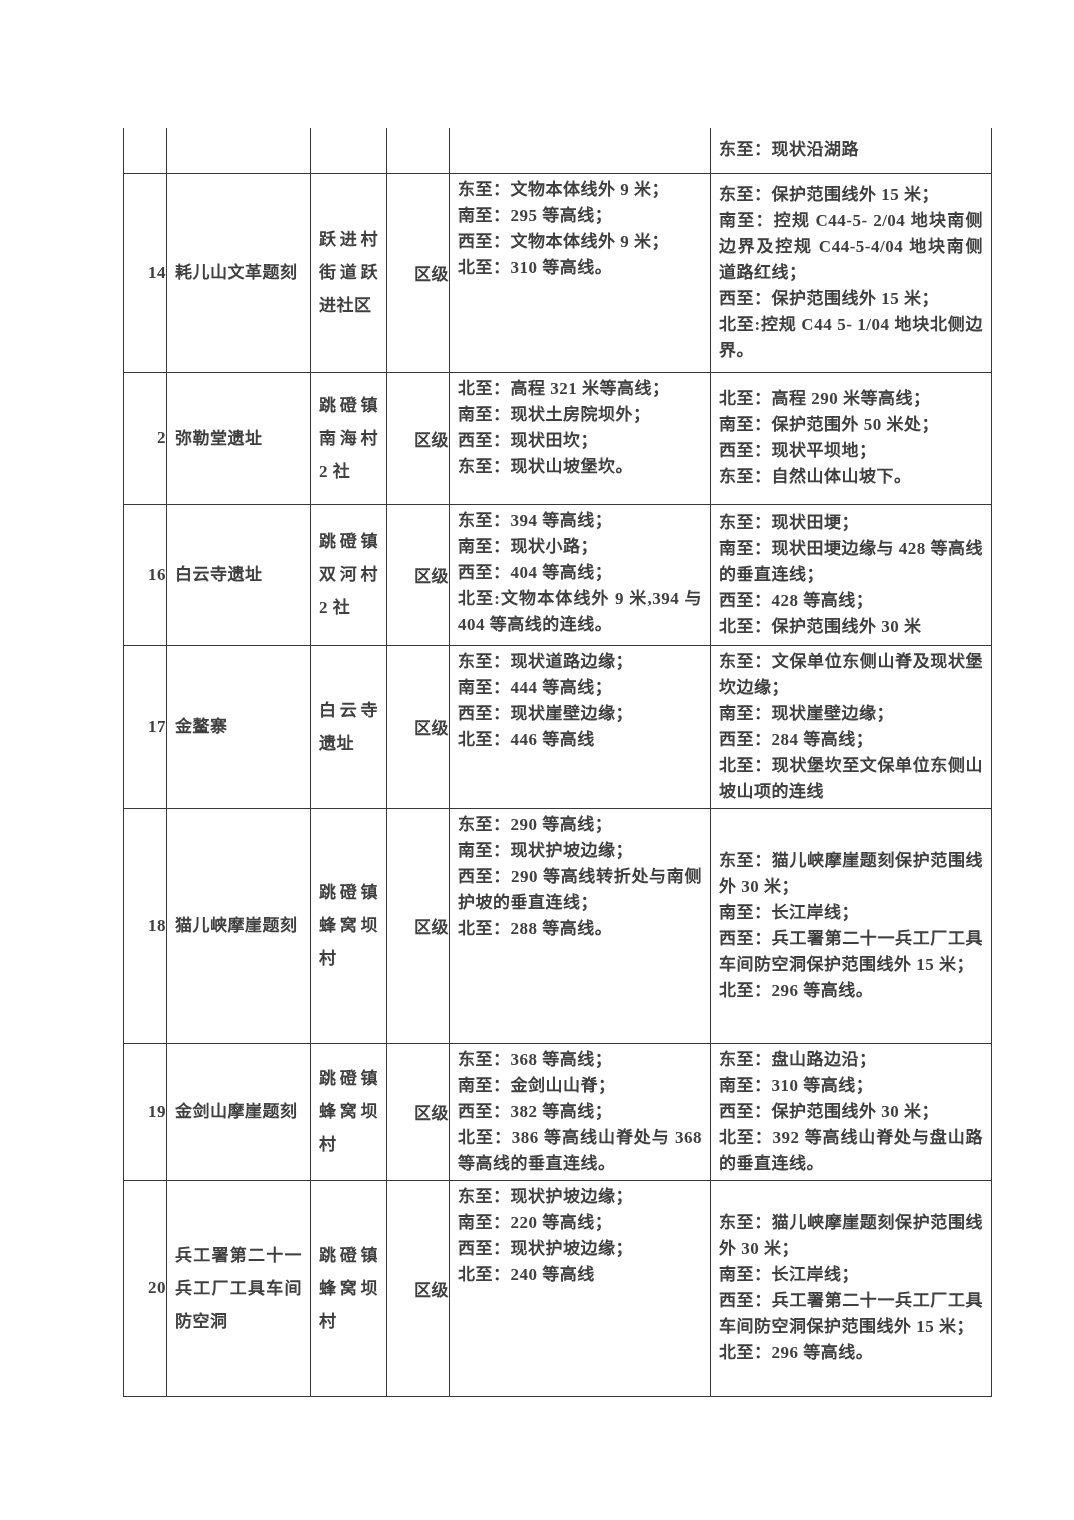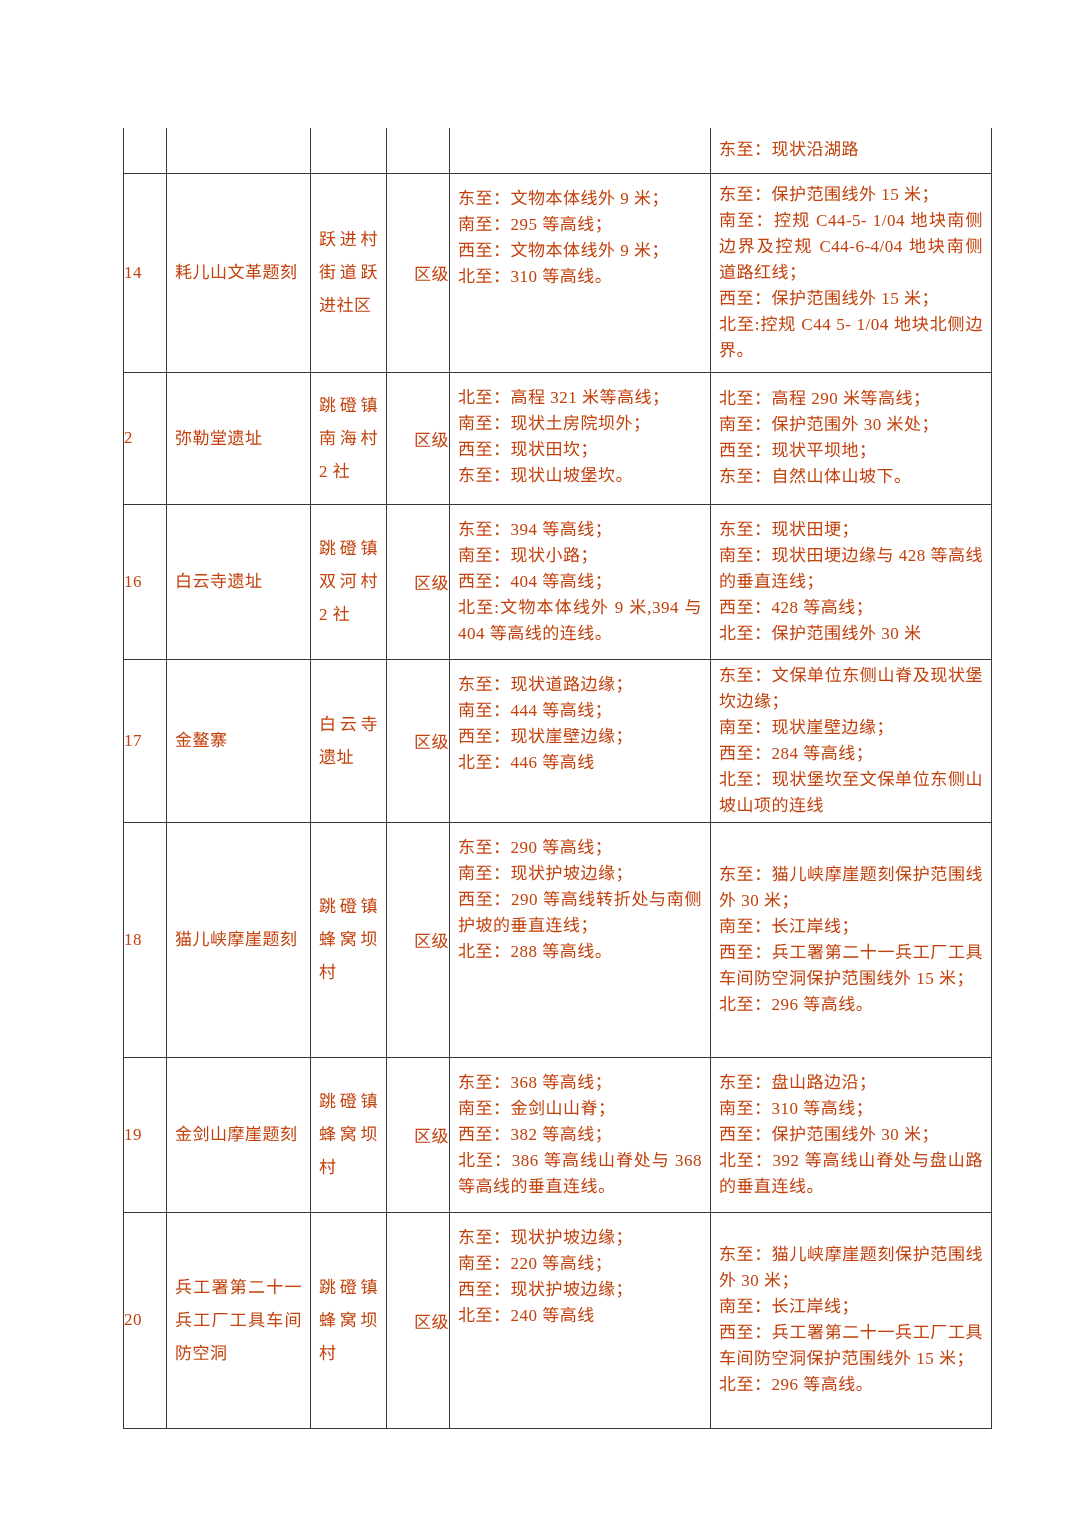--- a/index.html
+++ b/index.html
@@ -3,45 +3,46 @@
 <meta charset="utf-8">
 <style>
   html,body { margin:0; padding:0; background:#ffffff; }
   .page {
     position:relative;
     width:1074px;
     height:1520px;
     background:#ffffff;
     overflow:hidden;
     font-family:"Liberation Serif","DejaVu Serif",serif;
-    color:#c2410c;
+    color:#404040;
+    font-weight:bold;
   }
   table.heritage {
     position:absolute;
     left:123px;
     top:128px;
     border-collapse:collapse;
     table-layout:fixed;
     width:868px;
   }
   td {
     border:1.5px solid #383838;
     font-size:17px;
     padding:0;
     vertical-align:middle;
     overflow:hidden;
     letter-spacing:0.5px;
     word-break:break-all;
   }
   tr.partial td { border-top:none; }
-  td.c-num   { text-align:left; }
+  td.c-num   { text-align:right; }
   td.c-name  { padding:8px 8px; text-align:justify; line-height:33px; }
   td.c-loc   { padding:0 8px; text-align:justify; line-height:33px;margin-top:7px; }
   td.c-level { text-align:right; }
-  td.c-prot  { padding:12px 8px; vertical-align:top; }
+  td.c-prot  { padding:3px 8px; vertical-align:top; }
   td.c-ctrl  { padding:3px 8px; vertical-align:middle; }
   .line { text-align:justify; line-height:26px; }
 </style>
 </head>
 <body>
 
 <div class="page">
   <table class="heritage">
     <colgroup>
       <col style="width:43px">
@@ -68,39 +69,39 @@
     <td class="c-loc">跃进村街道跃进社区</td>
     <td class="c-level">区级</td>
     <td class="c-prot">
             <div class="line">东至：文物本体线外 9 米；</div>
             <div class="line">南至：295 等高线；</div>
             <div class="line">西至：文物本体线外 9 米；</div>
             <div class="line">北至：310 等高线。</div>
           </td>
     <td class="c-ctrl">
             <div class="line">东至：保护范围线外 15 米；</div>
-            <div class="line">南至：控规 C44-5- 1/04 地块南侧边界及控规 C44-6-4/04 地块南侧道路红线；</div>
+            <div class="line">南至：控规 C44-5- 2/04 地块南侧边界及控规 C44-5-4/04 地块南侧道路红线；</div>
             <div class="line">西至：保护范围线外 15 米；</div>
             <div class="line">北至:控规 C44 5- 1/04 地块北侧边界。</div>
           </td>
   </tr>
         <tr style="height: 132px;">
     <td class="c-num">2</td>
     <td class="c-name">弥勒堂遗址</td>
     <td class="c-loc">跳磴镇南海村 2 社</td>
     <td class="c-level">区级</td>
     <td class="c-prot">
             <div class="line">北至：高程 321 米等高线；</div>
             <div class="line">南至：现状土房院坝外；</div>
             <div class="line">西至：现状田坎；</div>
             <div class="line">东至：现状山坡堡坎。</div>
           </td>
     <td class="c-ctrl">
             <div class="line">北至：高程 290 米等高线；</div>
-            <div class="line">南至：保护范围外 30 米处；</div>
+            <div class="line">南至：保护范围外 50 米处；</div>
             <div class="line">西至：现状平坝地；</div>
             <div class="line">东至：自然山体山坡下。</div>
           </td>
   </tr>
         <tr style="height: 141px;">
     <td class="c-num">16</td>
     <td class="c-name">白云寺遗址</td>
     <td class="c-loc">跳磴镇双河村 2 社</td>
     <td class="c-level">区级</td>
     <td class="c-prot">

